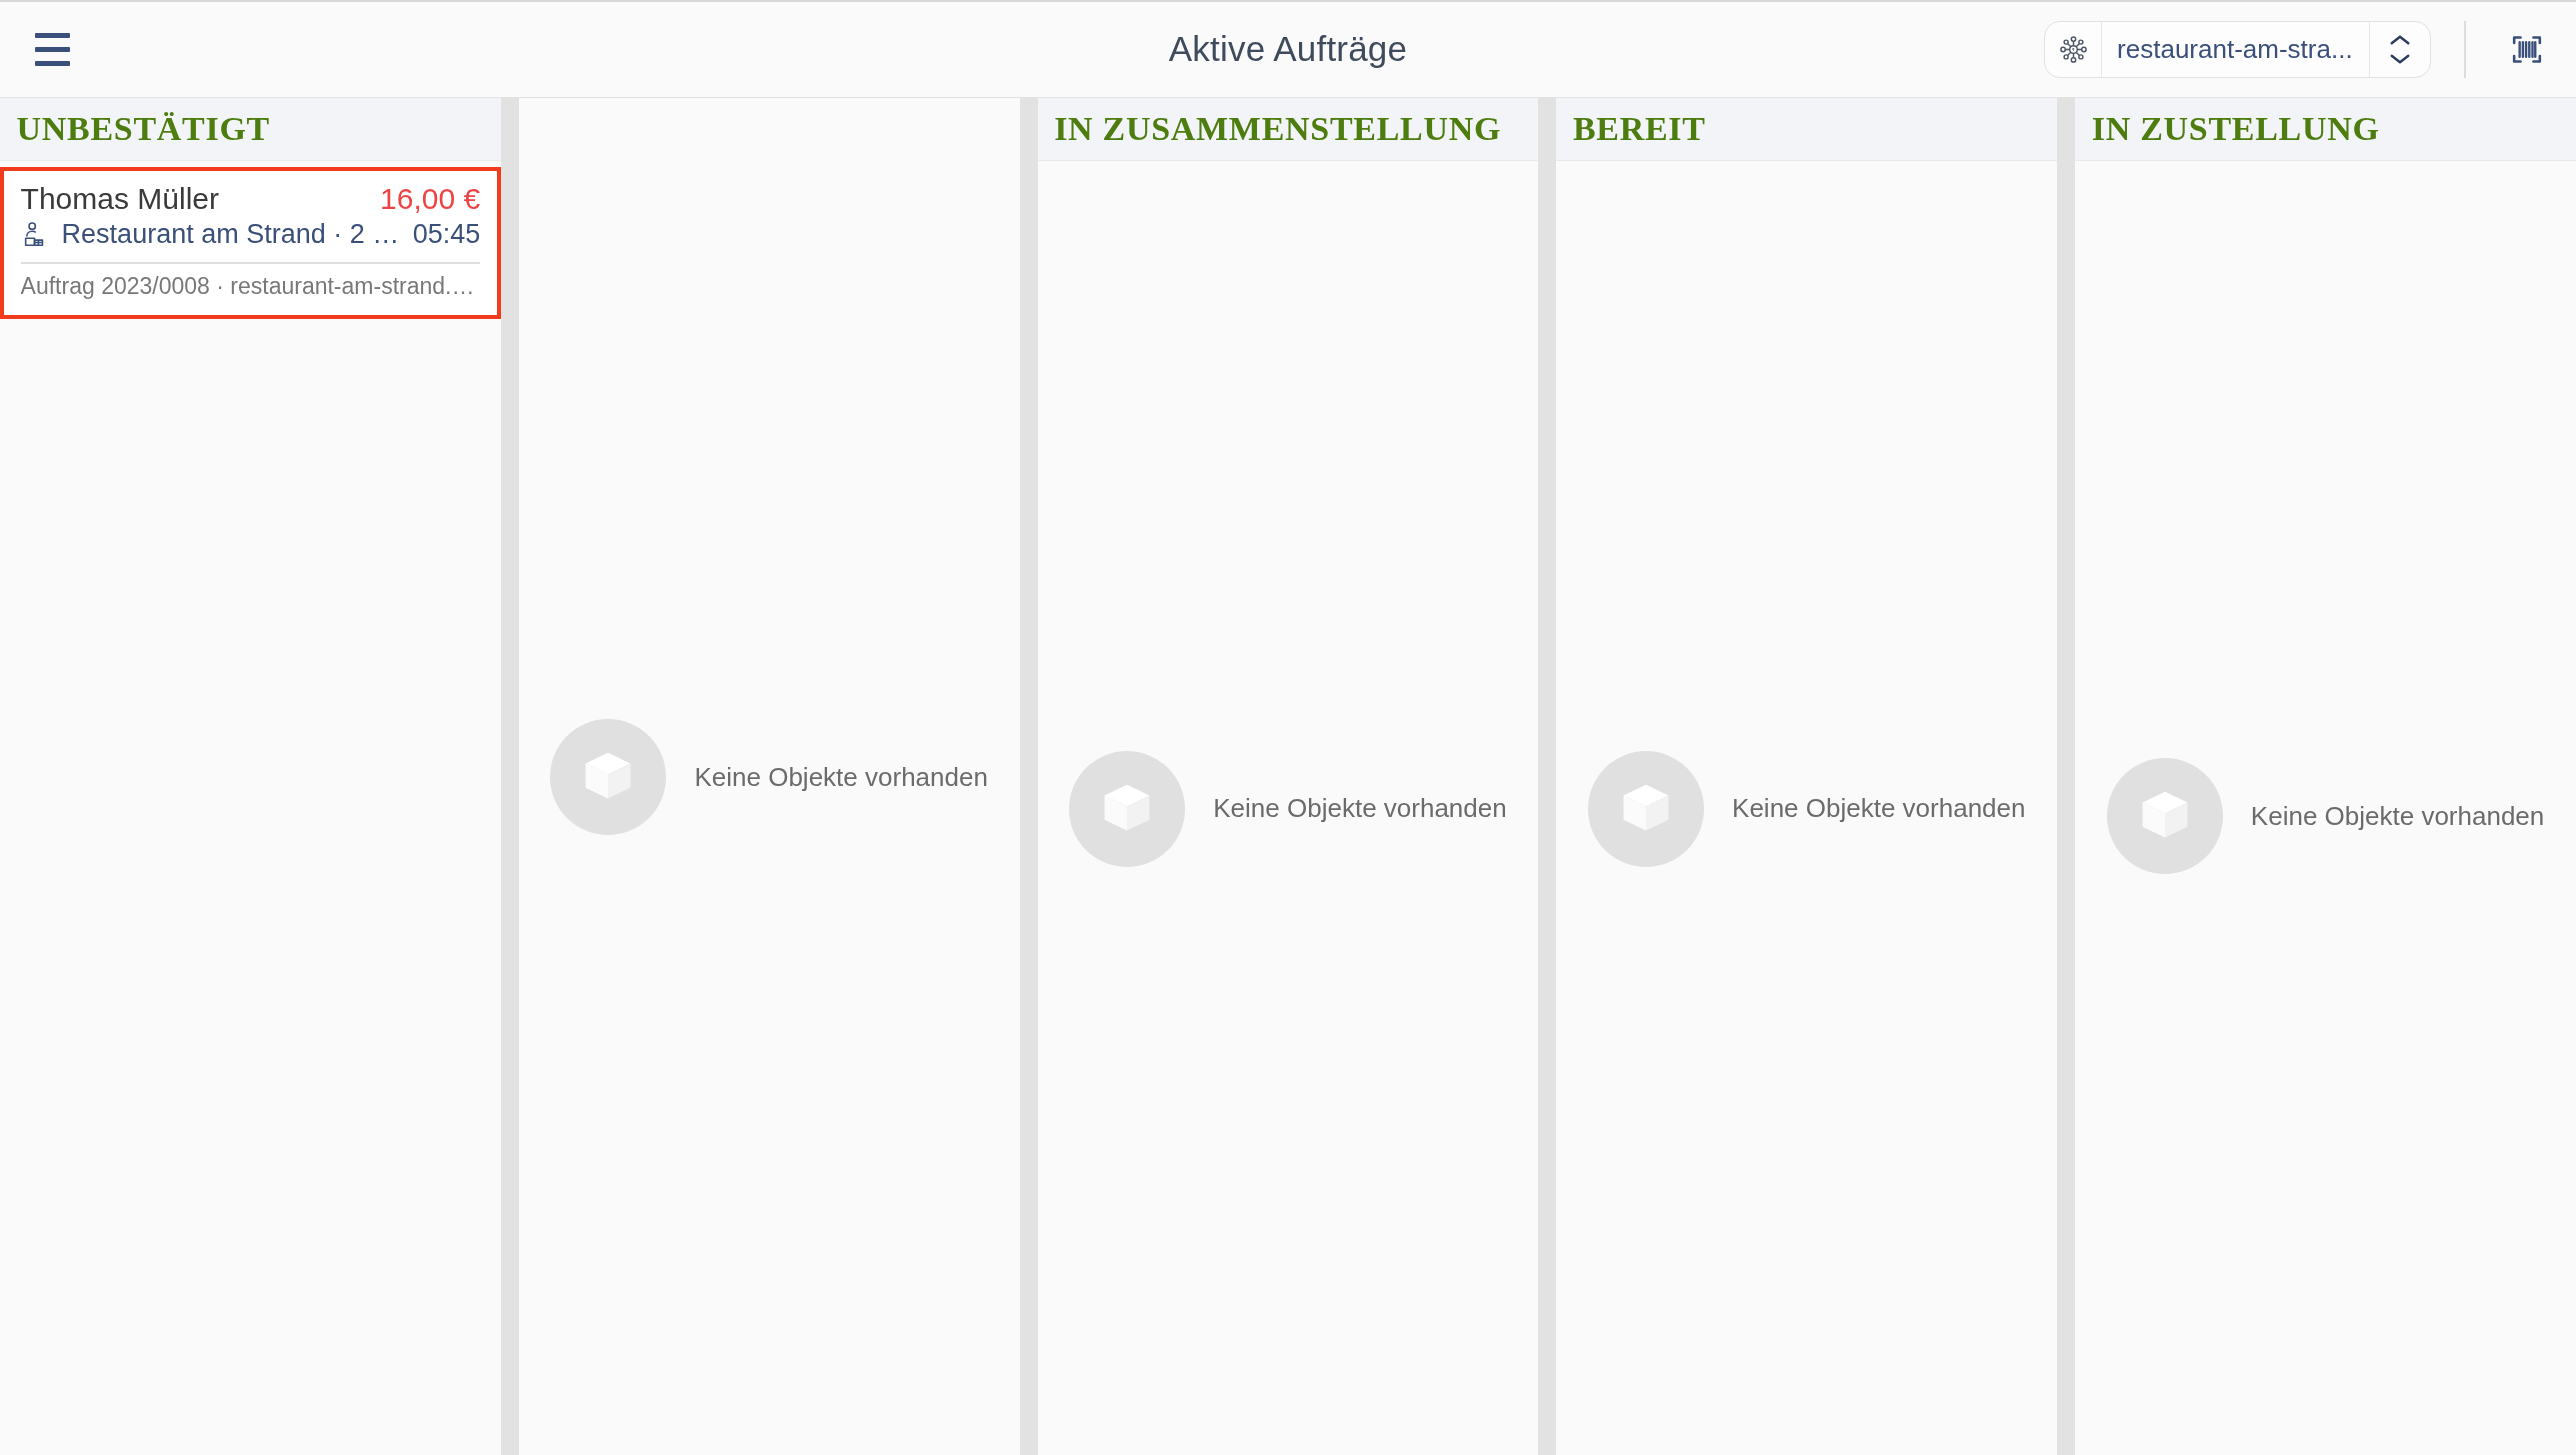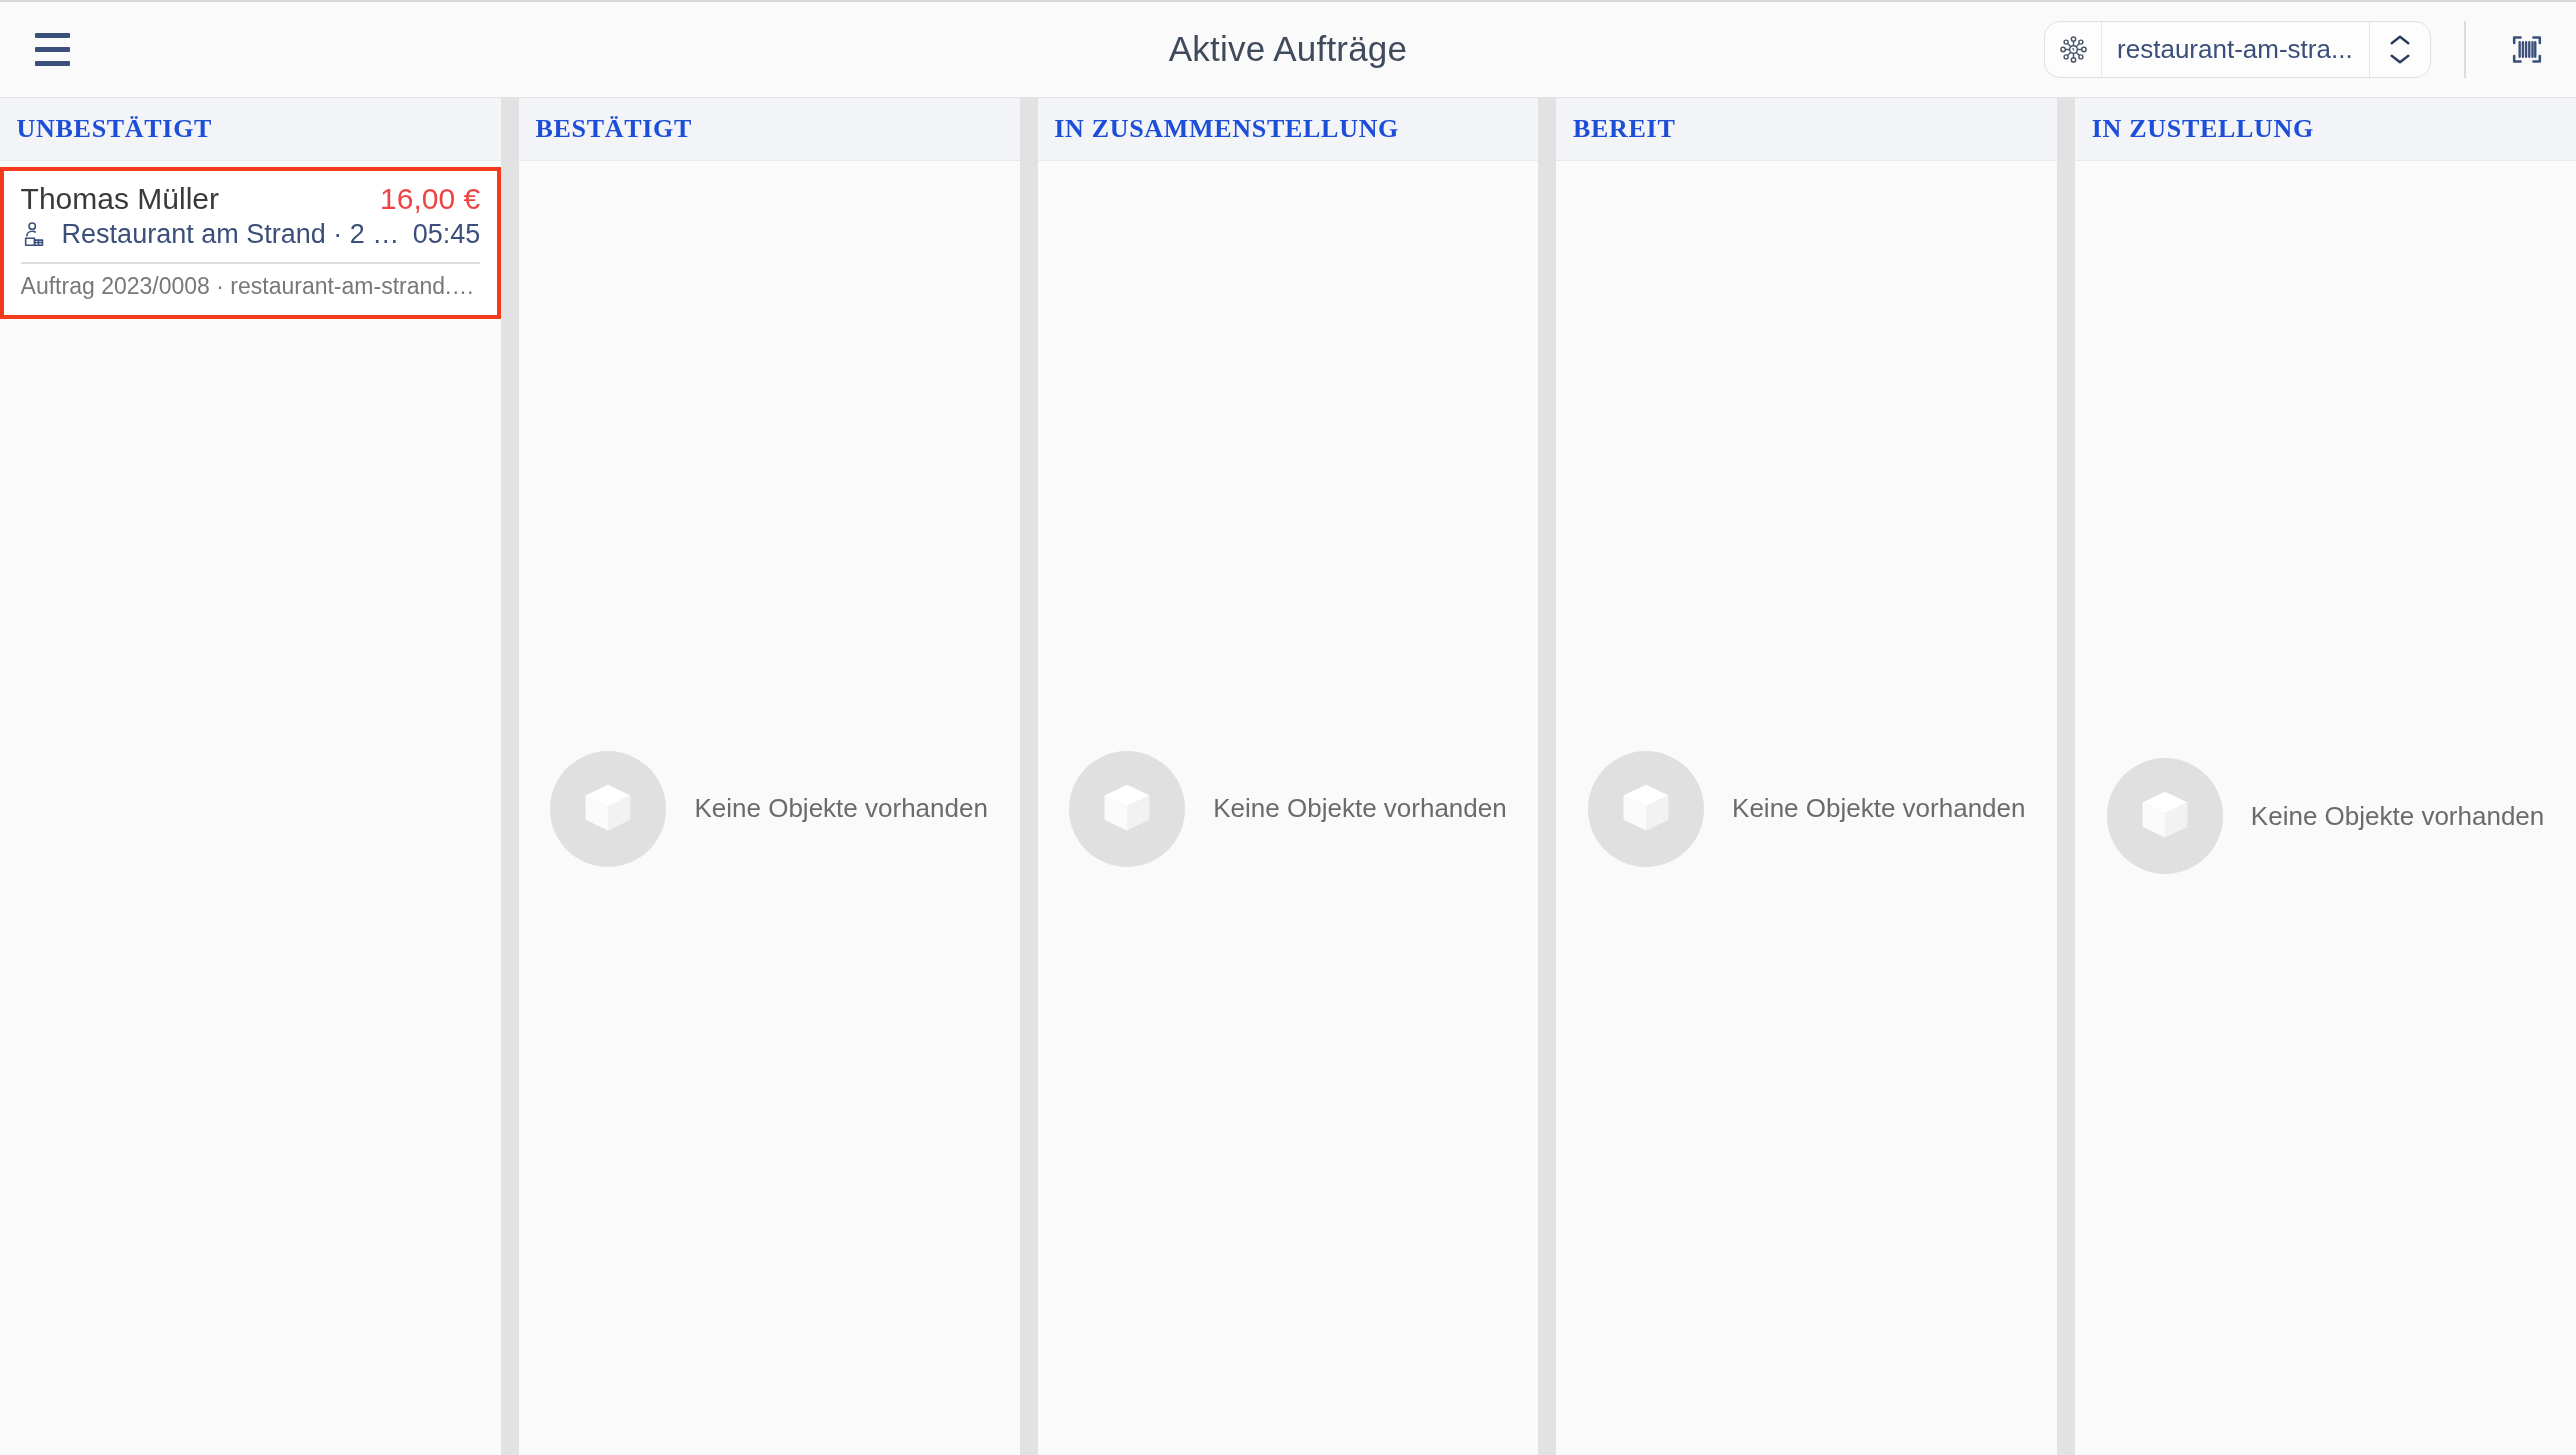--- a/index.html
+++ b/index.html
@@ -158,23 +158,23 @@
     height: 63px;
     min-height: 63px;
     background: #f3f4f7;
     border-bottom: 0.9px solid #e9eaee;
     display: flex;
     align-items: center;
     padding: 0 16.6px;
   }
   .column-header-title {
     font-family: "Liberation Serif", "DejaVu Serif", serif;
-    font-size: 26px;
+    font-size: 34px;
     font-weight: 700;
-    color: #1d4ed8;
+    color: #4d7c0f;
     letter-spacing: 0.7px;
     white-space: nowrap;
     overflow: hidden;
     text-overflow: ellipsis;
   }
 
   .column-body {
     flex: 1 1 auto;
     position: relative;
     overflow: hidden;
@@ -358,23 +358,20 @@
             <div class="card-channel">Restaurant am Strand · 2 Posten</div>
             <div class="card-time">05:45</div>
           </div>
           <div class="card-sep"></div>
           <div class="card-reference">Auftrag 2023/0008 · restaurant-am-strand.enfor...</div>
         </div>
       </div>
     </div>
 
     <div class="column">
-      <div class="column-header">
-        <div class="column-header-title">BESTÄTIGT</div>
-      </div>
       <div class="column-body">
         <div class="empty-state">
           <div class="empty-circle">
             <svg width="66" height="66" viewBox="0 0 72 72" fill="none">
               <path d="M36 9 L61 21 L36 33 L11 21 Z" fill="#ffffff"></path>
               <path d="M11 21 L36 33 L36 60 L11 48 Z" fill="#fbfbfb"></path>
               <path d="M61 21 L36 33 L36 60 L61 48 Z" fill="#f2f2f2"></path>
               <path d="M36 9 L61 21 L61 48 L36 60 L11 48 L11 21 Z" fill="none" stroke="#e0e0e0" stroke-width="1"></path>
             </svg>
           </div>

